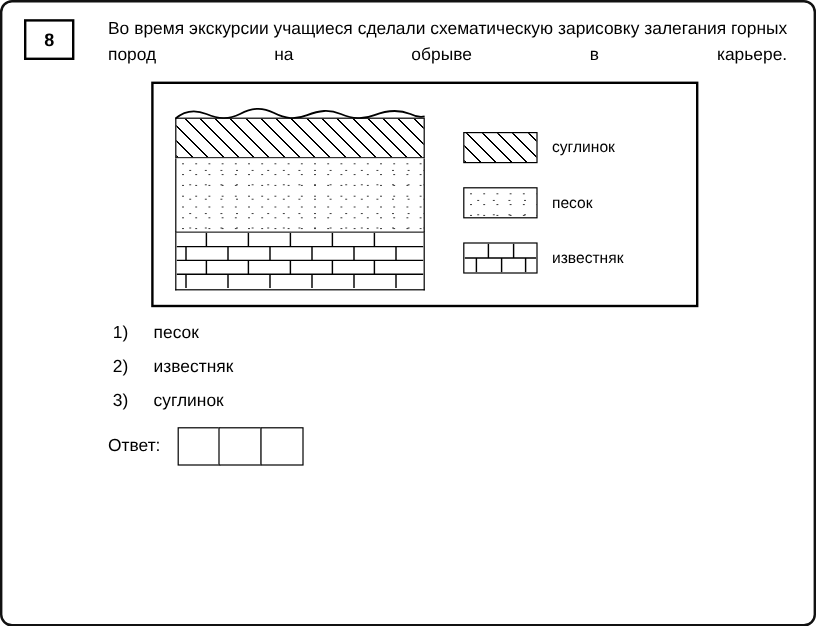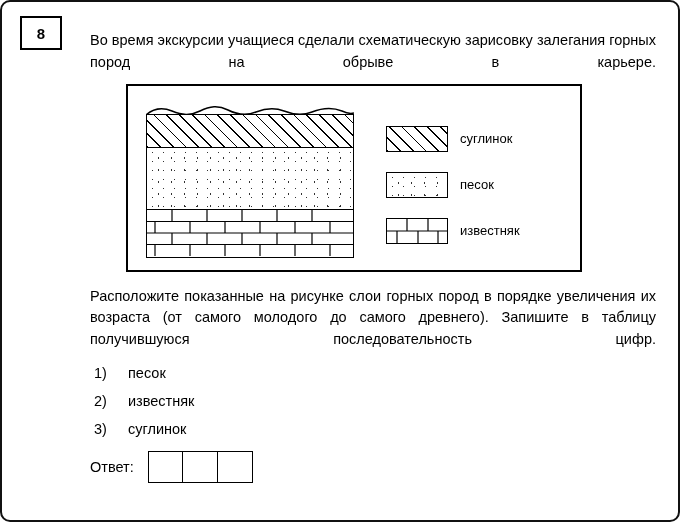--- a/index.html
+++ b/index.html
@@ -41,21 +41,21 @@
     position: absolute;
     left: 88px;
     top: 12px;
     right: 22px;
   }
   .intro {
     font-size: 14.5px;
     line-height: 1.5;
     text-align: justify;
     text-align-last: justify;
-    margin: 16px 0 10px 0;
+    margin: 0 0 10px 0;
   }
   
   .figure {
     position: relative;
     width: 456px;
     height: 188px;
     border: 2px solid #000000;
     margin: 4px 0 0 36px;
     box-sizing: border-box;
     background: #ffffff;
@@ -266,21 +266,20 @@
                 <line x1="51" y1="12" x2="51" y2="24"></line>
               </g>
             </svg>
           </div>
           <div class="legend-label">известняк</div>
         </div>
 
       </div>
     </div>
 
-    <p class="question">Расположите показанные на рисунке слои горных пород в порядке увеличения их возраста (от самого молодого до самого древнего). Запишите в таблицу получившуюся последовательность цифр.</p>
 
     <div class="options">
       <div class="option">
         <span class="option-num">1)</span>
         <span class="option-label">песок</span>
       </div>
       <div class="option">
         <span class="option-num">2)</span>
         <span class="option-label">известняк</span>
       </div>

